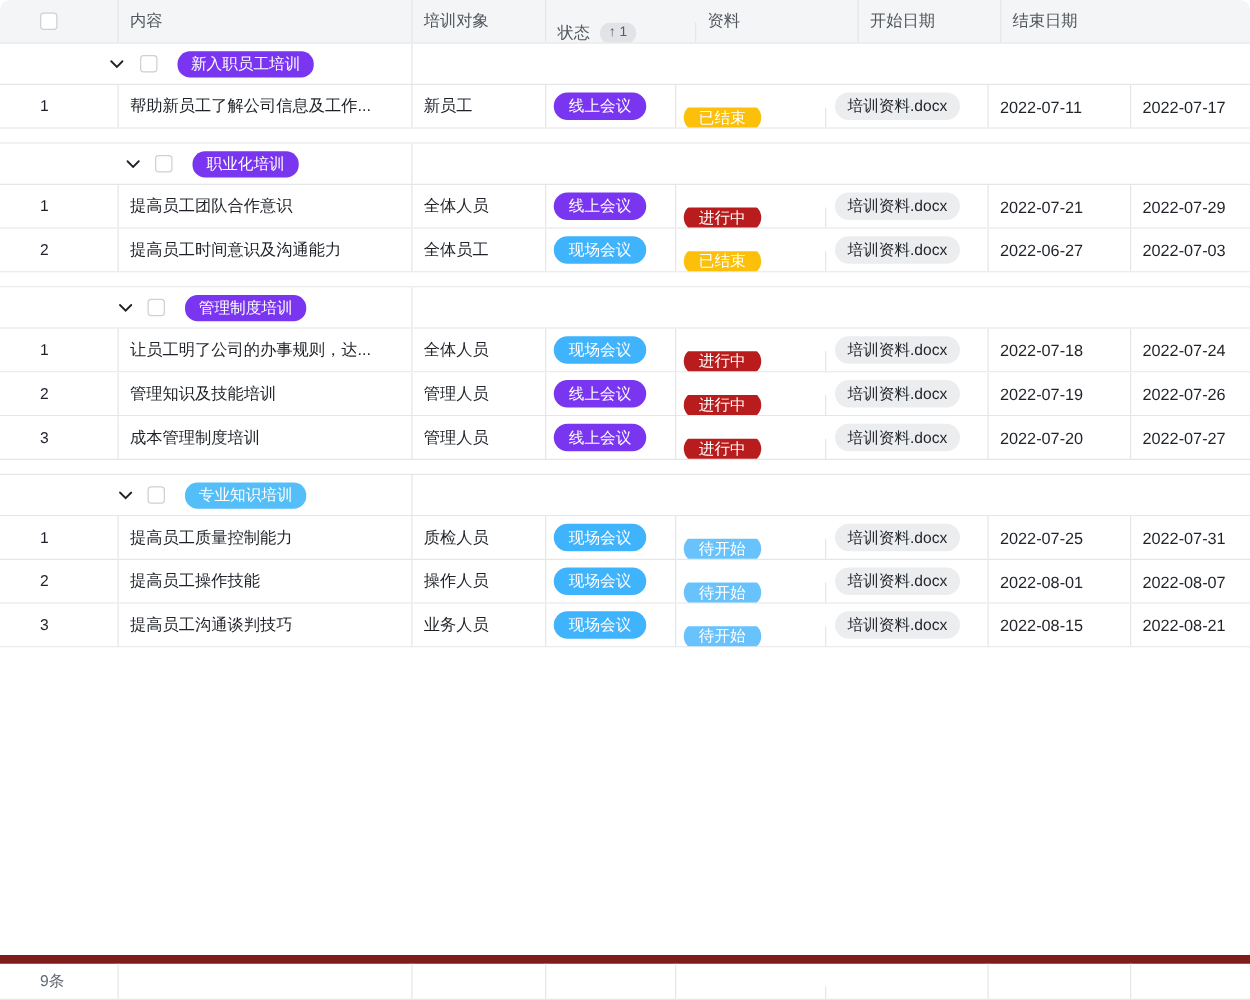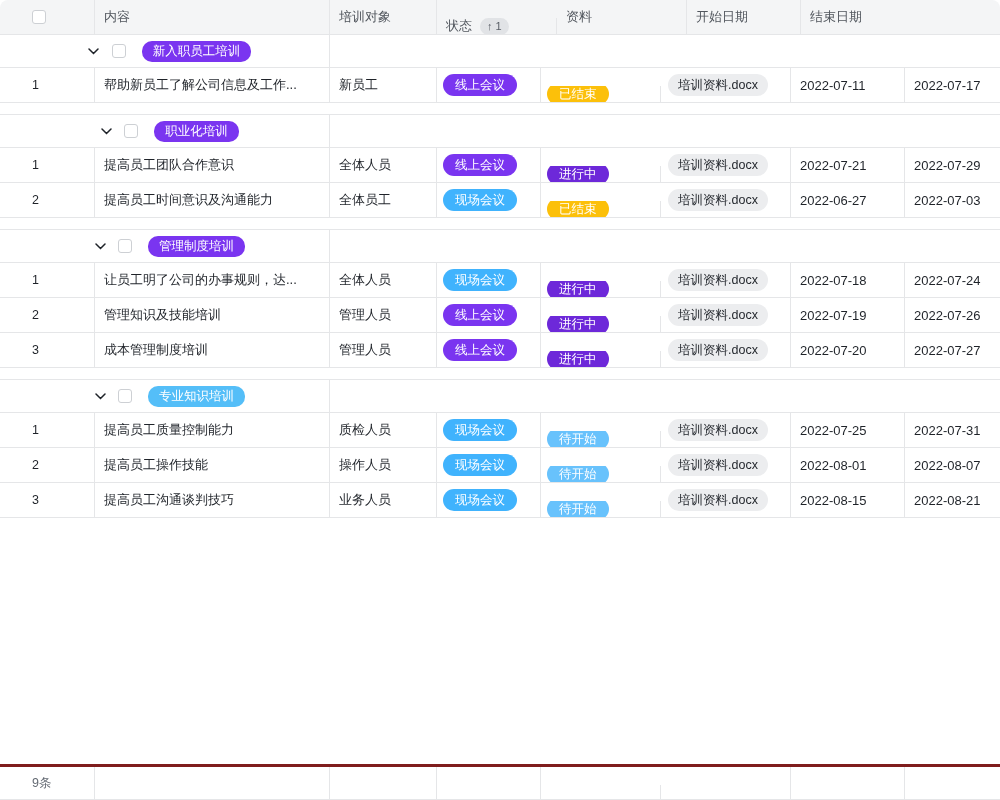--- a/index.html
+++ b/index.html
@@ -50,27 +50,27 @@
 
   
   .checkbox { width: 14px; height: 14px; flex: none; background: #fff;
     border: 1.5px solid #CDD0D4; border-radius: 3px; cursor: pointer; }
   .pill { display: inline-flex; align-items: center; justify-content: center; height: 22px;
     padding: 0 12px; border-radius: 11px; color: #fff; font-size: 12.5px; }
   .pill-purple    { background: #7A35F0; }
   .pill-blue      { background: #40B3FD; }
   .pill-lightblue { background: #68C2FC; }
   .pill-yellow    { background: #FCC00A; }
-  .pill-green     { background: #6d28d9; }
+  .pill-green     { background: #b91c1c; }
   .chip { display: inline-flex; align-items: center; height: 22px; padding: 0 10px;
     border-radius: 11px; background: #ECEDEF; color: #1F2329; font-size: 12.5px; cursor: pointer; }
 
   
   .spacer { flex: 1; background: #fff; }
-  .frow { height: 36px; border-top: 3px solid #7f1d1d; border-bottom: 1px solid #E5E6E8; }
+  .frow { height: 36px; border-top: 7px solid #7f1d1d; border-bottom: 1px solid #E5E6E8; }
   .frow .cell { color: #646A73; font-size: 12.5px; }
 </style>
 </head>
 <body>
 
 <div class="sheet">
 
   <div class="hrow">
     <div class="cell c-idx">
       <span class="checkbox"></span>

